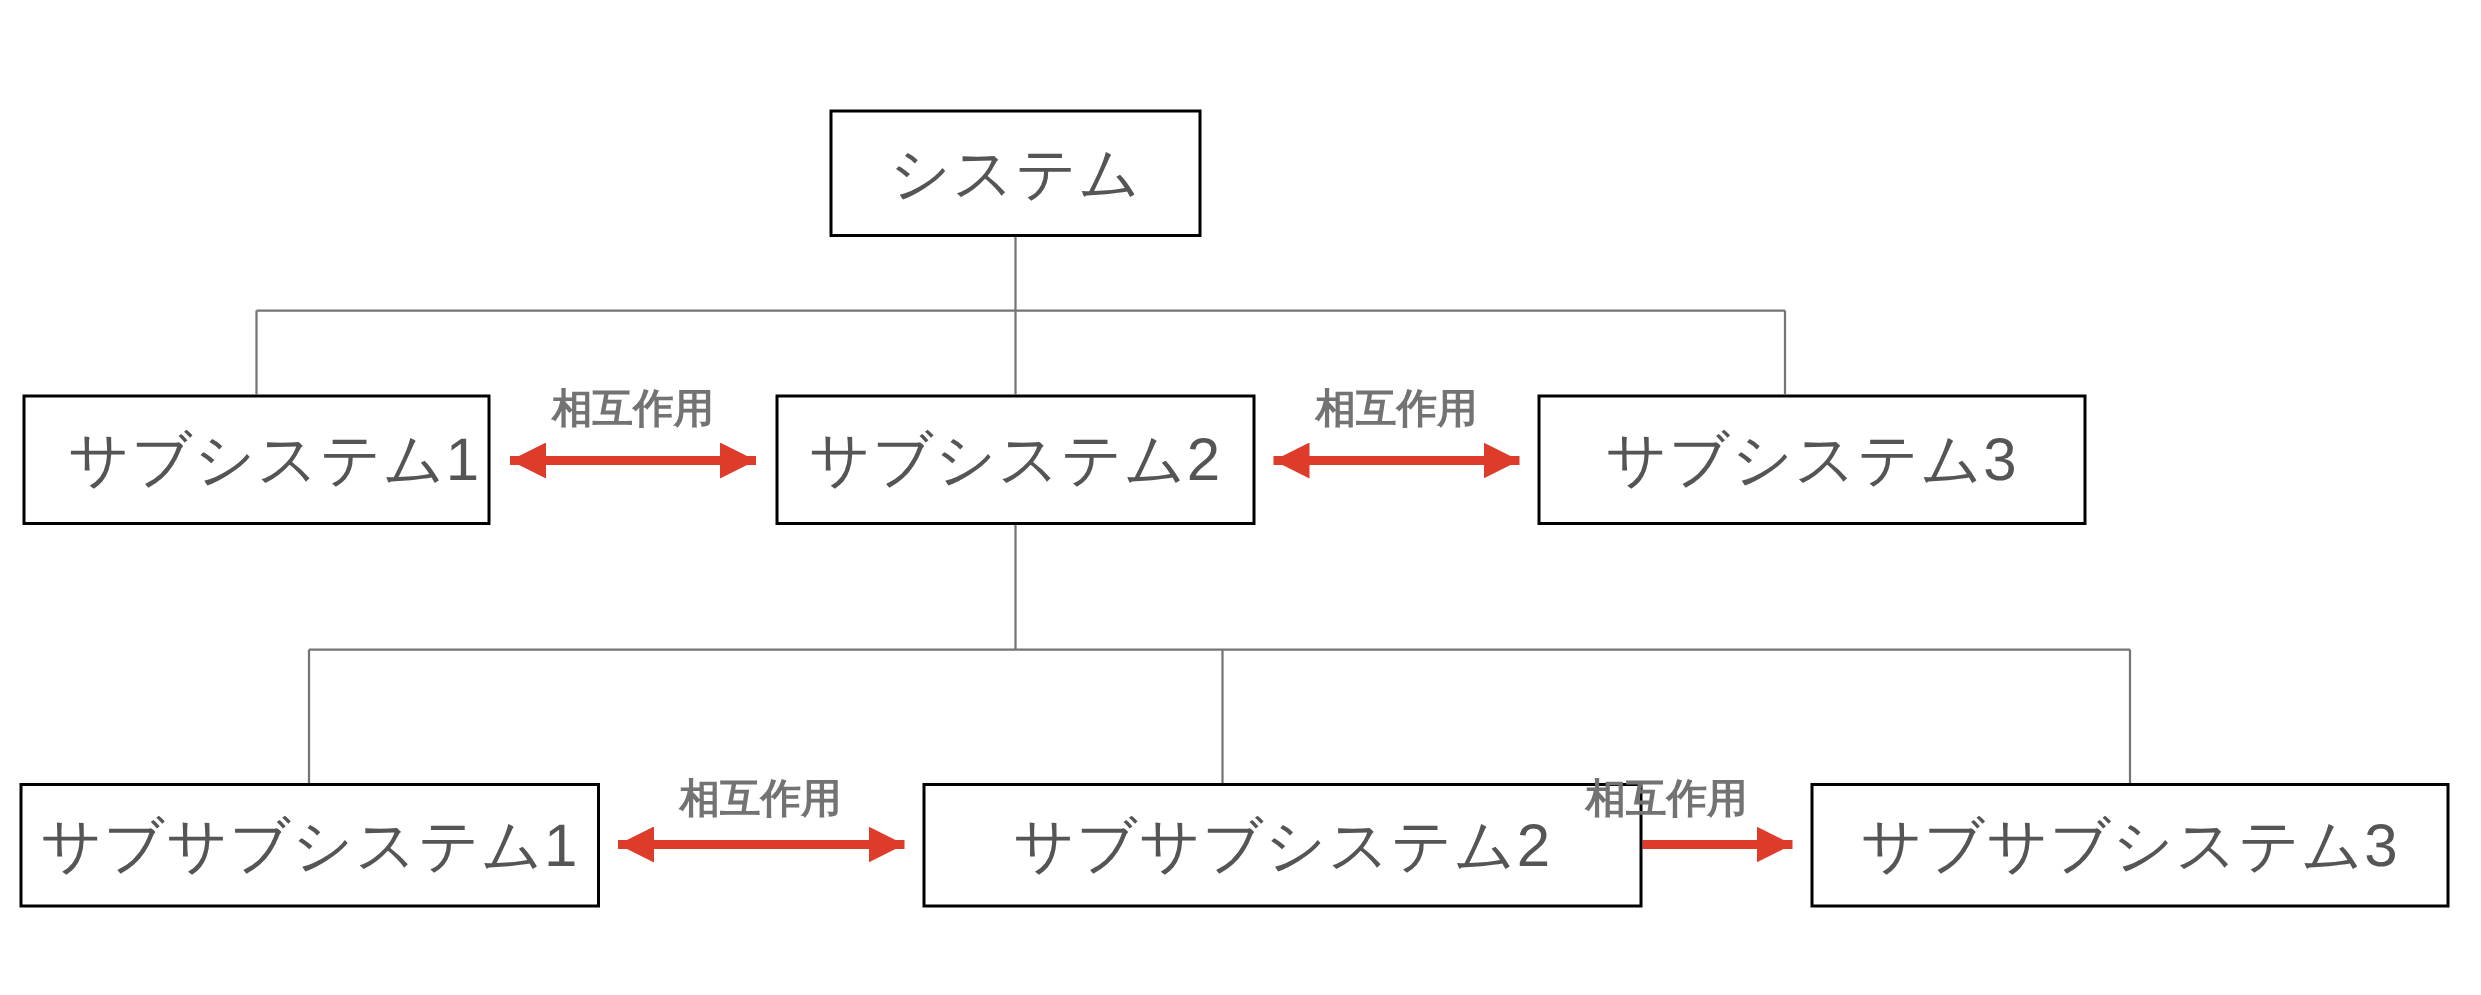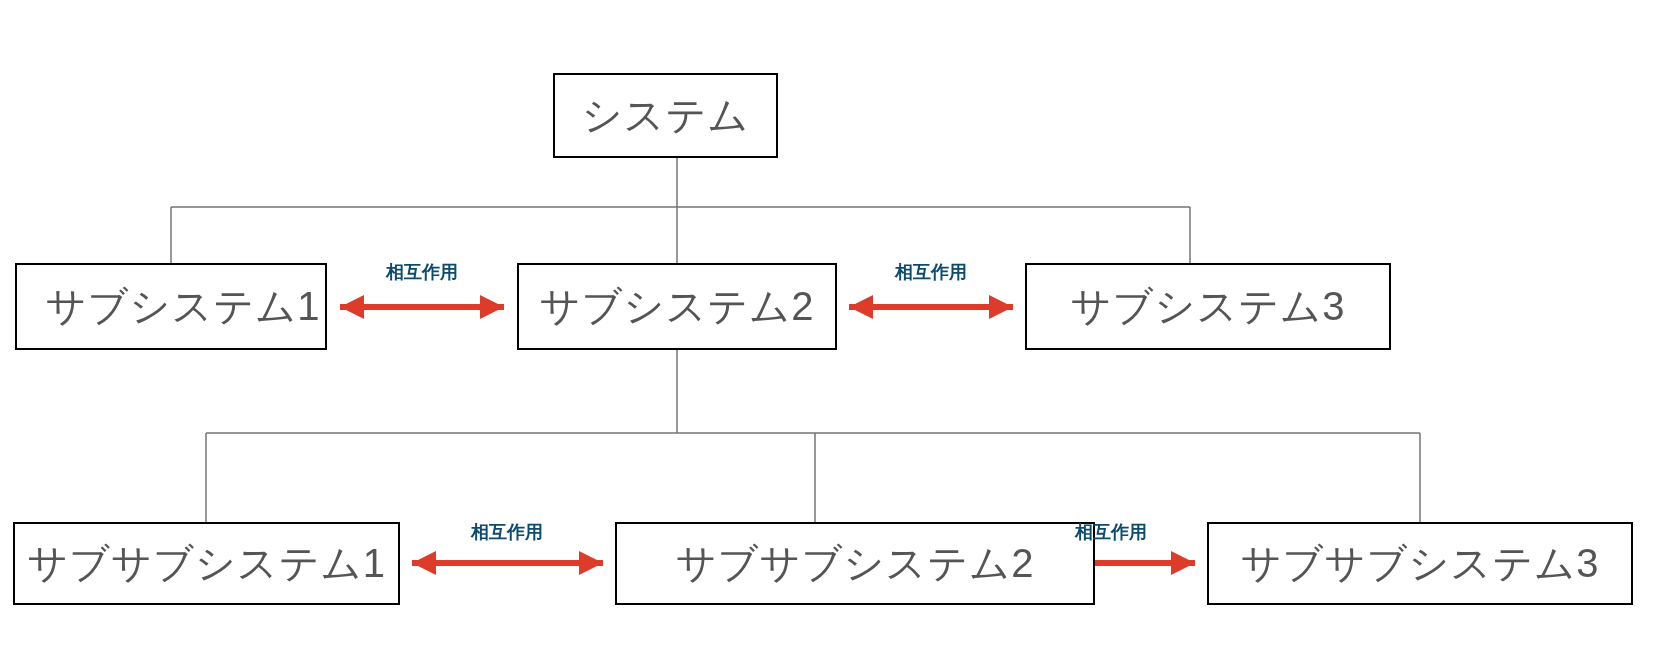--- a/index.html
+++ b/index.html
@@ -22,32 +22,32 @@
     border: 2px solid #000000;
     background: #ffffff;
     display: flex;
     align-items: center;
     justify-content: center;
     color: #555555;
     font-size: 40px;
     letter-spacing: 1px;
     white-space: nowrap;
   }
-  .node-root  { left: 553px;  top: 73px;  width: 225px; height: 85px; }
+  .node-root  { left: 553px;  top: 73px;  width: 248px; height: 85px; }
   .node-l2-1  { left: 15px;   top: 263px; width: 312px; height: 87px; padding-left: 24px; }
   .node-l2-2  { left: 517px;  top: 263px; width: 320px; height: 87px; }
   .node-l2-3  { left: 1025px; top: 263px; width: 366px; height: 87px; }
   .node-l3-1  { left: 13px;   top: 522px; width: 387px; height: 83px; }
   .node-l3-2  { left: 615px;  top: 522px; width: 480px; height: 83px; }
   .node-l3-3  { left: 1207px; top: 522px; width: 426px; height: 83px; }
   .ilabel {
     position: absolute;
     transform: translate(-50%, -50%);
-    color: #0c4a6e;
-    font-size: 18px;
+    color: #737373;
+    font-size: 27px;
     font-weight: bold;
     white-space: nowrap;
   }
   .ilabel-1 { left: 422px;  top: 272px; }
   .ilabel-2 { left: 931px;  top: 272px; }
   .ilabel-3 { left: 507px;  top: 532px; }
   .ilabel-4 { left: 1111px; top: 532px; }
   .connector { stroke: #757575; stroke-width: 1.5; fill: none; }
   .arrow     { stroke: #dd3c2b; stroke-width: 6; fill: none; }
 </style>

